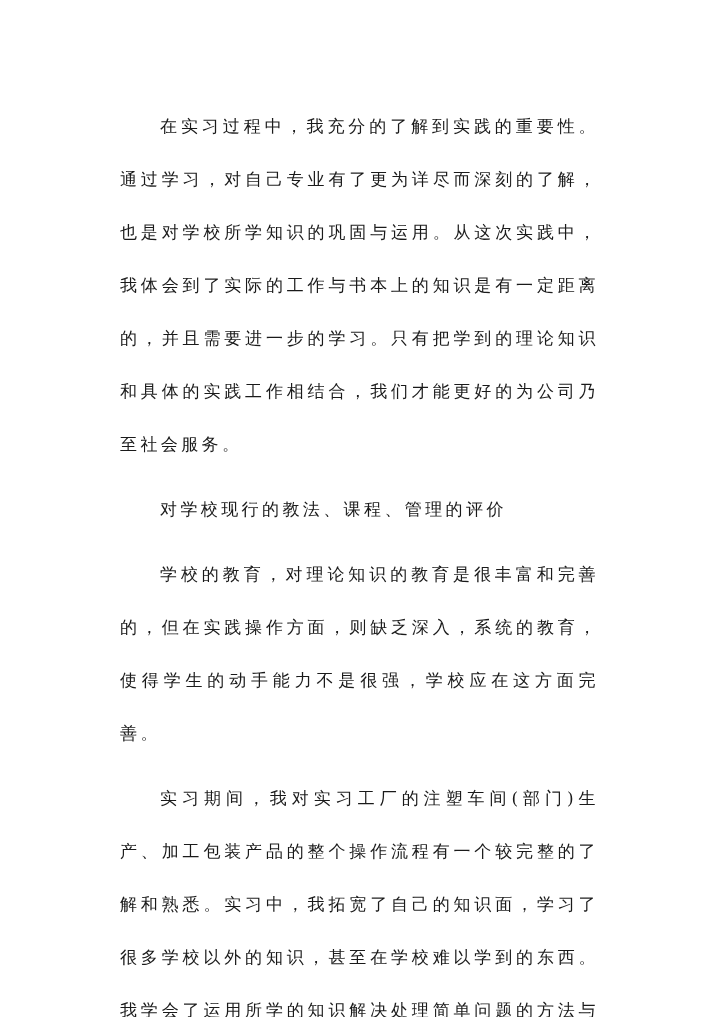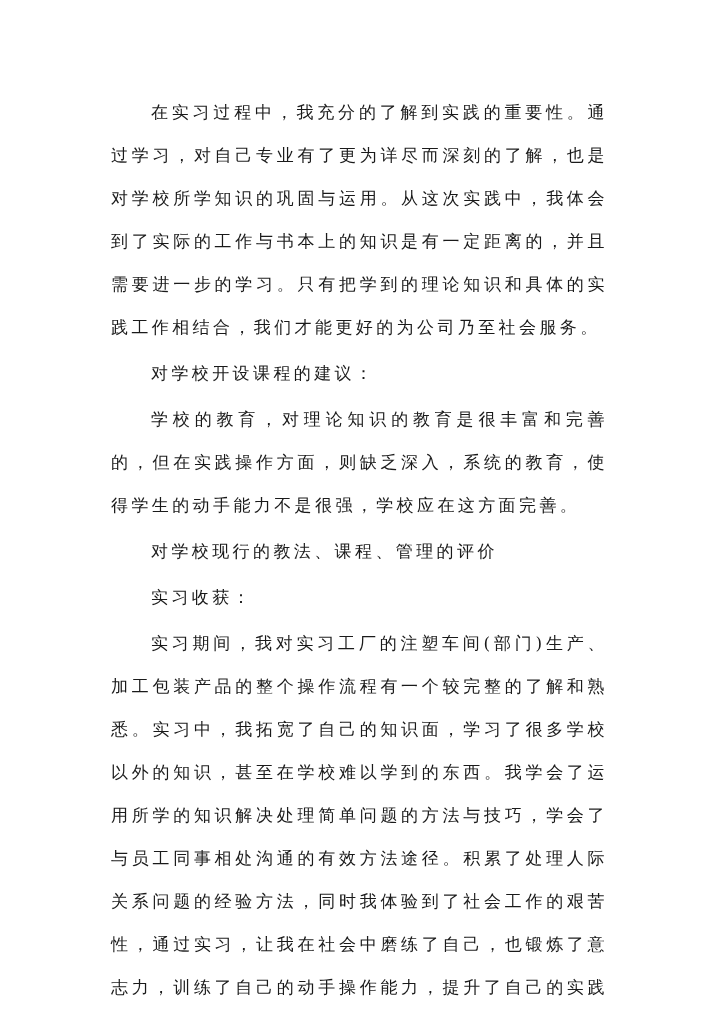--- a/index.html
+++ b/index.html
@@ -7,33 +7,31 @@
   .page {
     position: absolute;
     left: 108px;
     top: 88px;
     width: 503px;
     font-family: "DejaVu Serif", "Liberation Serif", serif;
     font-size: 17px;
     color: #1a1a1a;
   }
   .p {
-    margin: 3px;
-    line-height: 43px;
+    margin: 12px;
+    line-height: 53px;
     text-align: justify;
     text-align-last: left;
     letter-spacing: 3.4px;
     word-break: break-all;
   }
   .indent { text-indent: 40px; }
 </style>
 </head>
 <body>
 
 <div class="page">
   <p class="p indent">在实习过程中，我充分的了解到实践的重要性。通过学习，对自己专业有了更为详尽而深刻的了解，也是对学校所学知识的巩固与运用。从这次实践中，我体会到了实际的工作与书本上的知识是有一定距离的，并且需要进一步的学习。只有把学到的理论知识和具体的实践工作相结合，我们才能更好的为公司乃至社会服务。</p>
-  <p class="p indent">对学校开设课程的建议：</p>
+  <p class="p indent">对学校现行的教法、课程、管理的评价</p>
   <p class="p indent">学校的教育，对理论知识的教育是很丰富和完善的，但在实践操作方面，则缺乏深入，系统的教育，使得学生的动手能力不是很强，学校应在这方面完善。</p>
-  <p class="p indent">对学校现行的教法、课程、管理的评价</p>
-  <p class="p indent">实习收获：</p>
   <p class="p indent">实习期间，我对实习工厂的注塑车间(部门)生产、加工包装产品的整个操作流程有一个较完整的了解和熟悉。实习中，我拓宽了自己的知识面，学习了很多学校以外的知识，甚至在学校难以学到的东西。我学会了运用所学的知识解决处理简单问题的方法与技巧，学会了与员工同事相处沟通的有效方法途径。积累了处理人际关系问题的经验方法，同时我体验到了社会工作的艰苦性，通过实习，让我在社会中磨练了自己，也锻炼了意志力，训练了自己的动手操作能力，提升了自己的实践技能，积累了社会工作的简单经验，为以后工作也打下了一点基础。</p>
 
 </div>
 
 </body></html>

